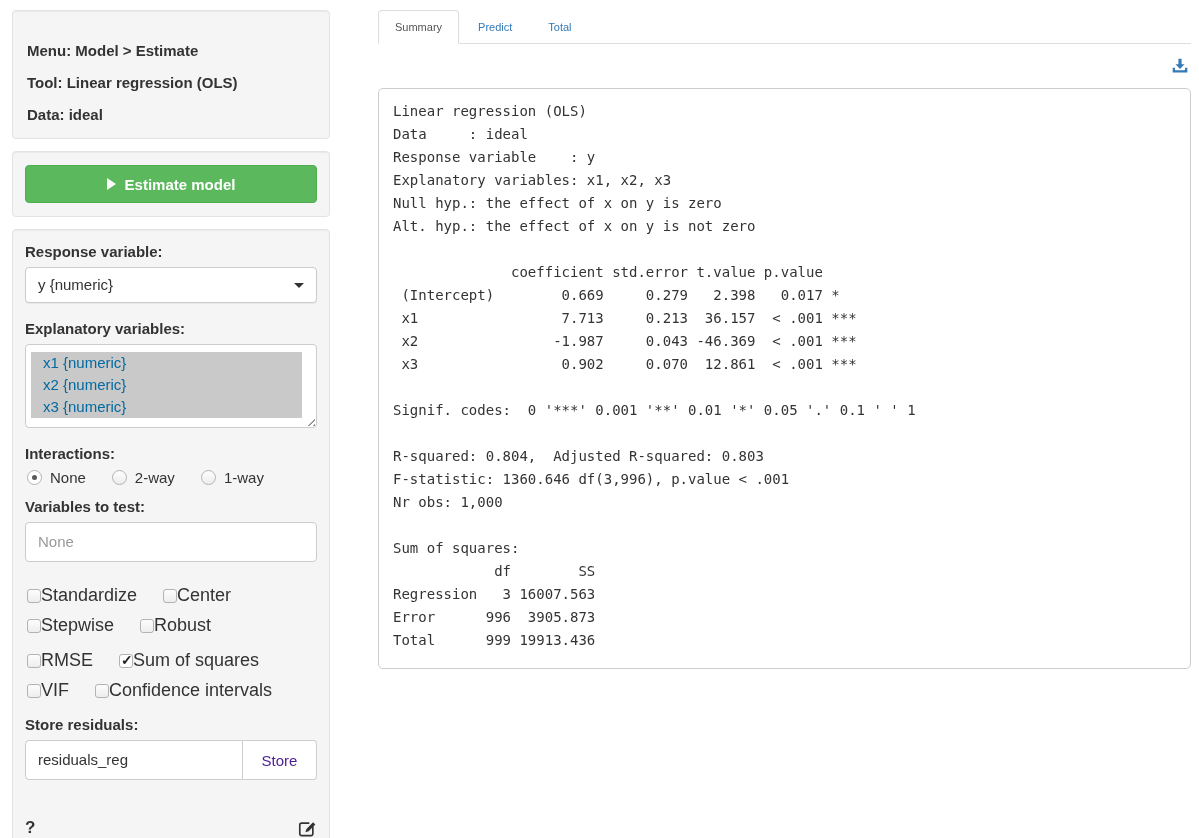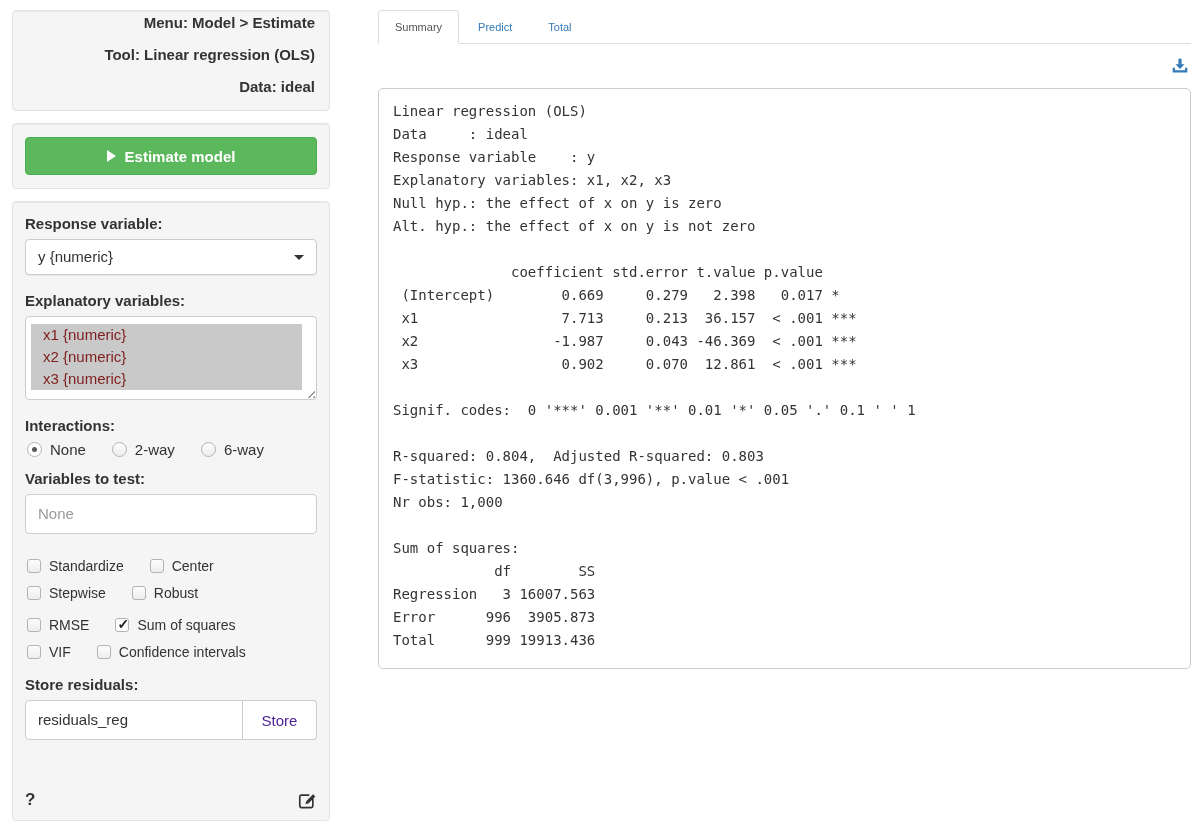--- a/index.html
+++ b/index.html
@@ -3,21 +3,21 @@
 <meta charset="utf-8">
 <style>
   * { margin:0; padding:0; box-sizing:border-box; }
   html,body { width:1199px; height:838px; background:#fff; overflow:hidden;
               font-family:"Liberation Sans", sans-serif; color:#333; }
 
   
   .sidebar { position:absolute; left:12px; top:10px; width:318px; }
   .panel { background:#f5f5f5; border:1px solid #e3e3e3; border-radius:4px;
            box-shadow:inset 0 1px 1px rgba(0,0,0,.05); margin-bottom:12px; }
-  .info-panel { padding:2px 14px 13px;text-align:right; }
+  .info-panel { padding:30px 14px 13px; }
   .info-panel p { font-size:15px; font-weight:bold; line-height:20px; margin-bottom:12px; }
   .info-panel p:last-child { margin-bottom:0; }
 
   .action-panel { padding:13px 12px; }
   .btn-estimate { display:flex; align-items:center; justify-content:center; gap:9px;
                   width:100%; height:38px; background:#5cb85c; border:1px solid #4cae4c;
                   border-radius:4px; color:#fff; font-size:15px; font-weight:bold;
                   font-family:inherit; cursor:pointer; }
   .play-icon { width:0; height:0; border-left:9px solid #fff;
                border-top:6px solid transparent; border-bottom:6px solid transparent; }
@@ -29,41 +29,41 @@
               border-radius:4px; box-shadow:0 1px 1px rgba(0,0,0,.06);
               font-size:15px; line-height:34px; padding:0 40px 0 12px;
               cursor:pointer; margin-bottom:17px; }
   .caret-down-icon { position:absolute; right:12px; top:15px; width:0; height:0;
               border-top:5px solid #333; border-left:5px solid transparent;
               border-right:5px solid transparent; }
 
   .multiselect { position:relative; height:84px; background:#fff; border:1px solid #ccc;
                  border-radius:4px; padding:7px 14px 7px 5px; margin-bottom:17px; overflow:hidden; }
   .ms-option { font-size:15px; line-height:22px; padding-left:12px; background:#c9c9c9;
-               color:#7f1d1d; cursor:pointer; }
+               color:#0369a1; cursor:pointer; }
   .resize-handle { position:absolute; right:1px; bottom:1px; width:10px; height:10px;
                    cursor:nwse-resize; clip-path:polygon(100% 0,100% 100%,0 100%);
                    background:repeating-linear-gradient(135deg,transparent 0 2px,#999 2px 3.5px); }
 
   .radio-row { display:flex; align-items:center; gap:26px; margin:2px 0 12px 2px; }
   .radio-opt { display:flex; align-items:center; gap:8px; font-size:15px; cursor:pointer; }
   .radio { width:15px; height:15px; border-radius:50%; border:1px solid #b3b3b3;
            background:linear-gradient(#fdfdfd,#ededed); position:relative; }
   .radio.on { background:#fff; }
   .radio.on::after { content:""; position:absolute; left:4px; top:4px; width:5px; height:5px;
                      border-radius:50%; background:#585858; }
 
   .text-input { height:40px; background:#fff; border:1px solid #ccc; border-radius:4px;
                 font-size:15px; line-height:38px; padding:0 12px; }
   .placeholder { color:#999; }
   .vars-test { margin-bottom:23px; }
 
   .cb-row { display:flex; align-items:center; gap:26px; margin:0 0 9px 2px; min-height:18px; }
   .cb-row.gap-above { margin-top:14px; }
-  .cb-opt { display:flex; align-items:center; gap:8px; font-size:14px; cursor:pointer; }
+  .cb-opt { display:flex; align-items:center; font-size:18px; cursor:pointer; }
   .checkbox { width:14px; height:14px; border-radius:3px; border:1px solid #b3b3b3;
               background:linear-gradient(#fdfdfd,#ededed); position:relative; flex:0 0 auto; }
   .checkbox.on { background:#fff; }
   .checkbox.on::after { content:"✓"; position:absolute; left:1px; top:-3px;
                         font-size:14px; font-weight:bold; color:#222; }
 
   .store-label { margin-top:15px; }
   .input-group { display:flex; margin-bottom:15px;border-radius:20px; }
   .input-group .text-input { flex:1; border-radius:4px 0 0 4px; color:#333; }
   .btn-store { width:74px; height:40px; background:#fff; border:1px solid #ccc;
@@ -132,21 +132,21 @@
       <span class="radio-opt">
         <span class="radio on"></span>
         <span>None</span>
       </span>
       <span class="radio-opt">
         <span class="radio"></span>
         <span>2-way</span>
       </span>
       <span class="radio-opt">
         <span class="radio"></span>
-        <span>6-way</span>
+        <span>1-way</span>
       </span>
     </div>
 
     <label class="ctl-label">Variables to test:</label>
     <div class="text-input vars-test">
       <span class="placeholder">None</span>
     </div>
 
     <div class="cb-row">
       <span class="cb-opt">

